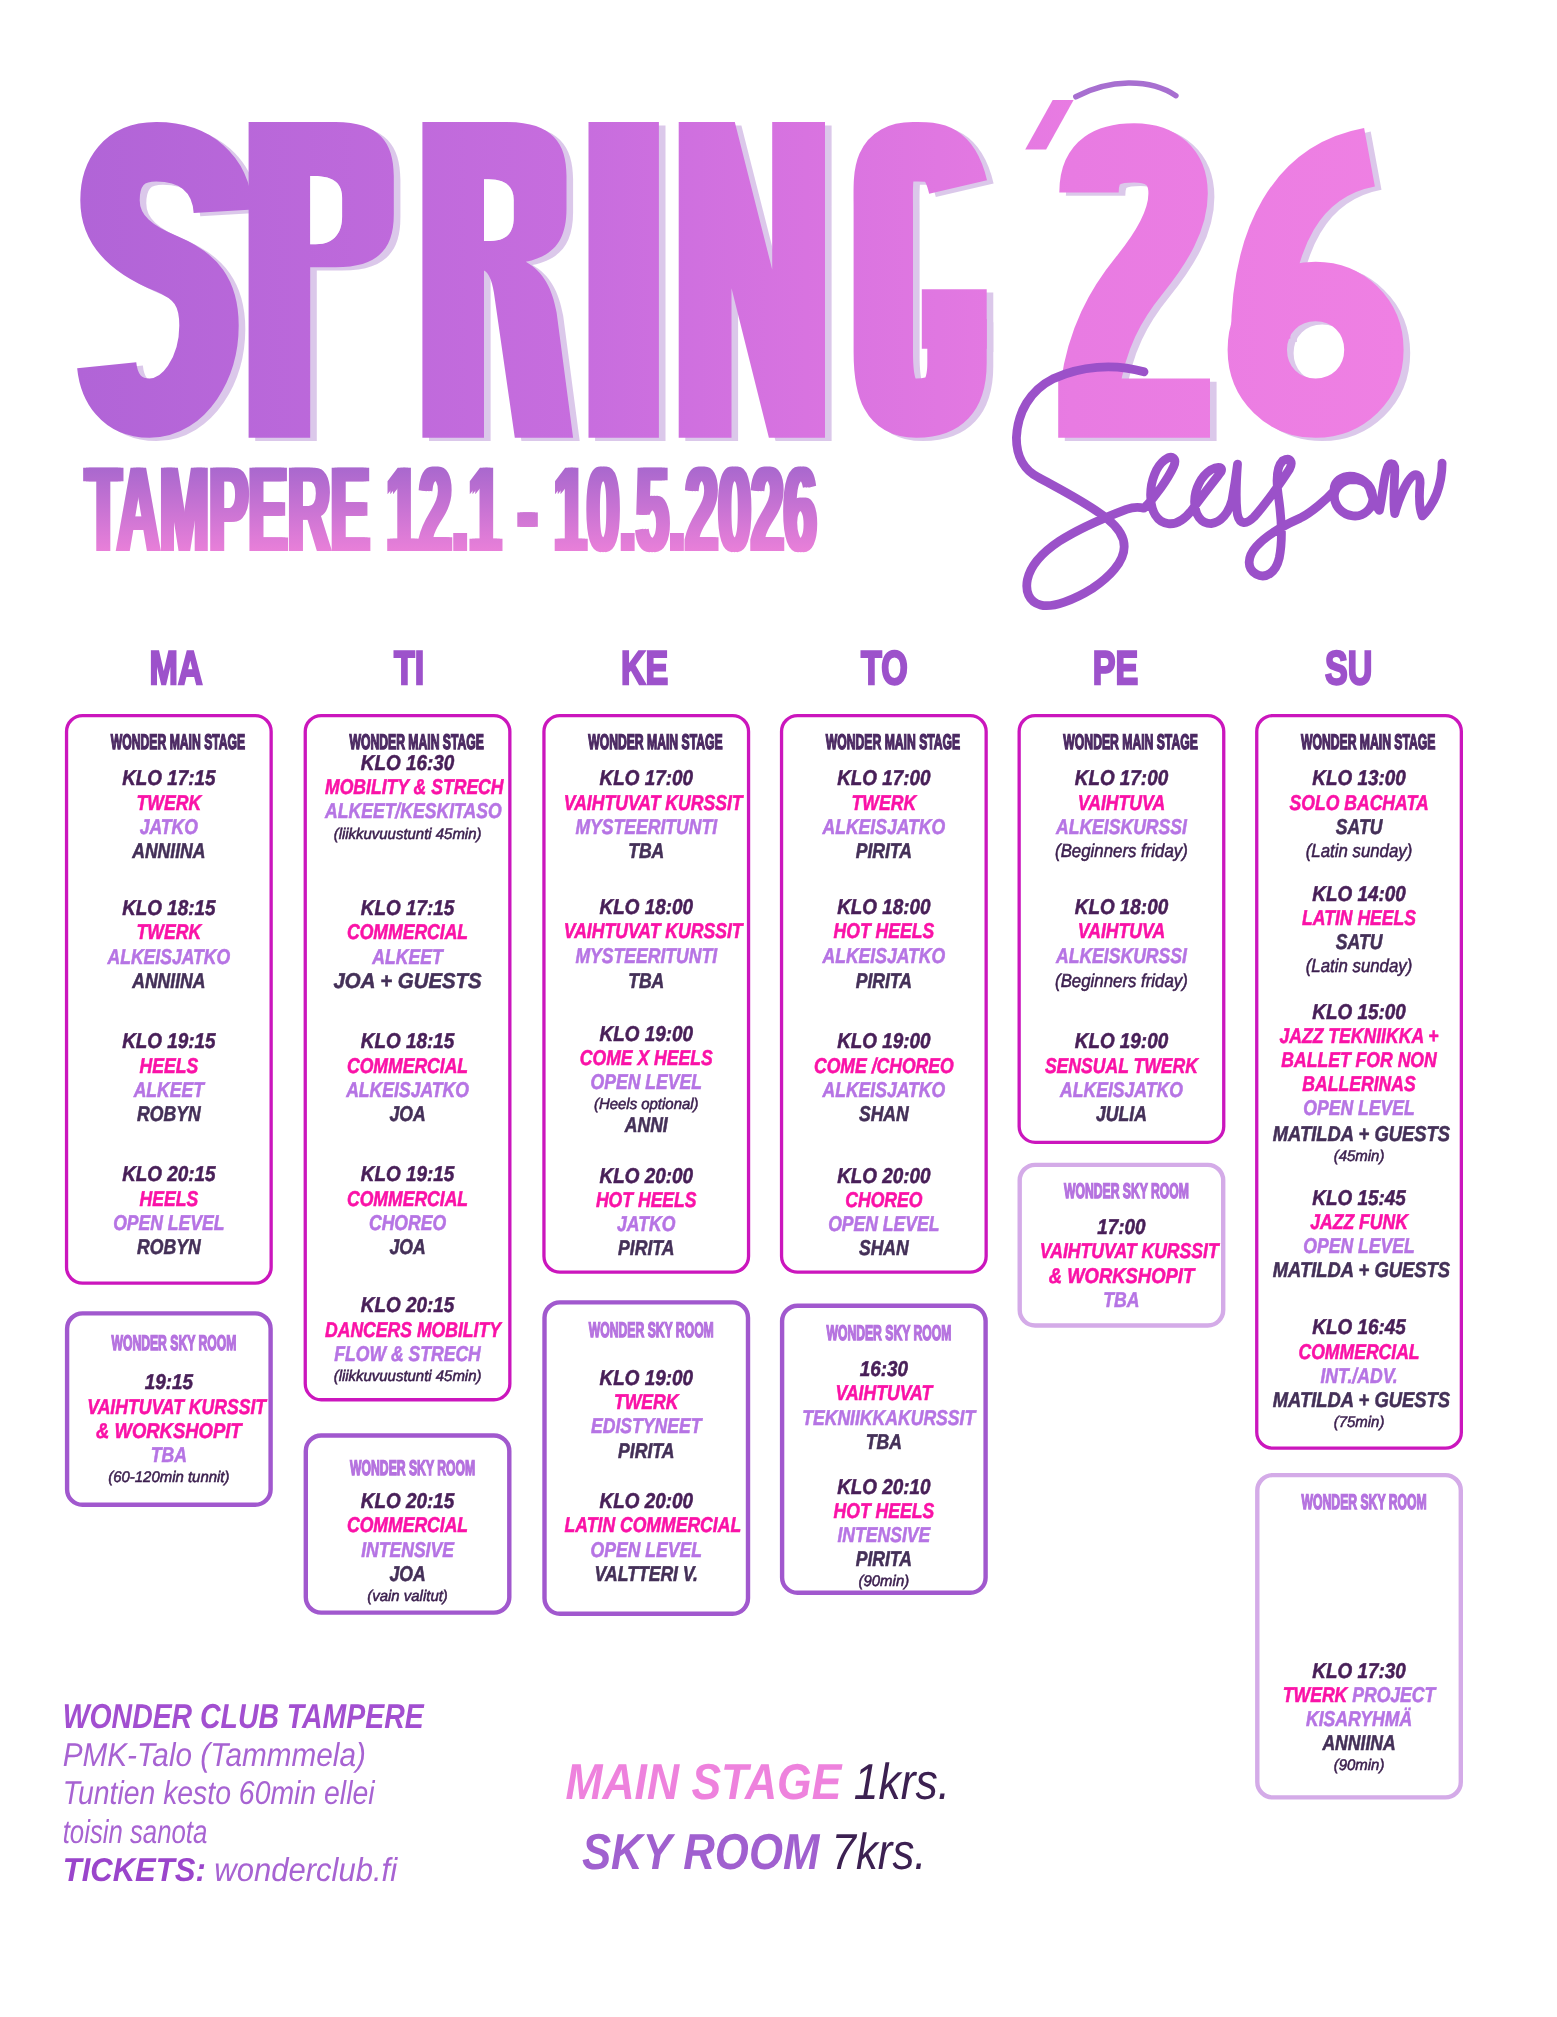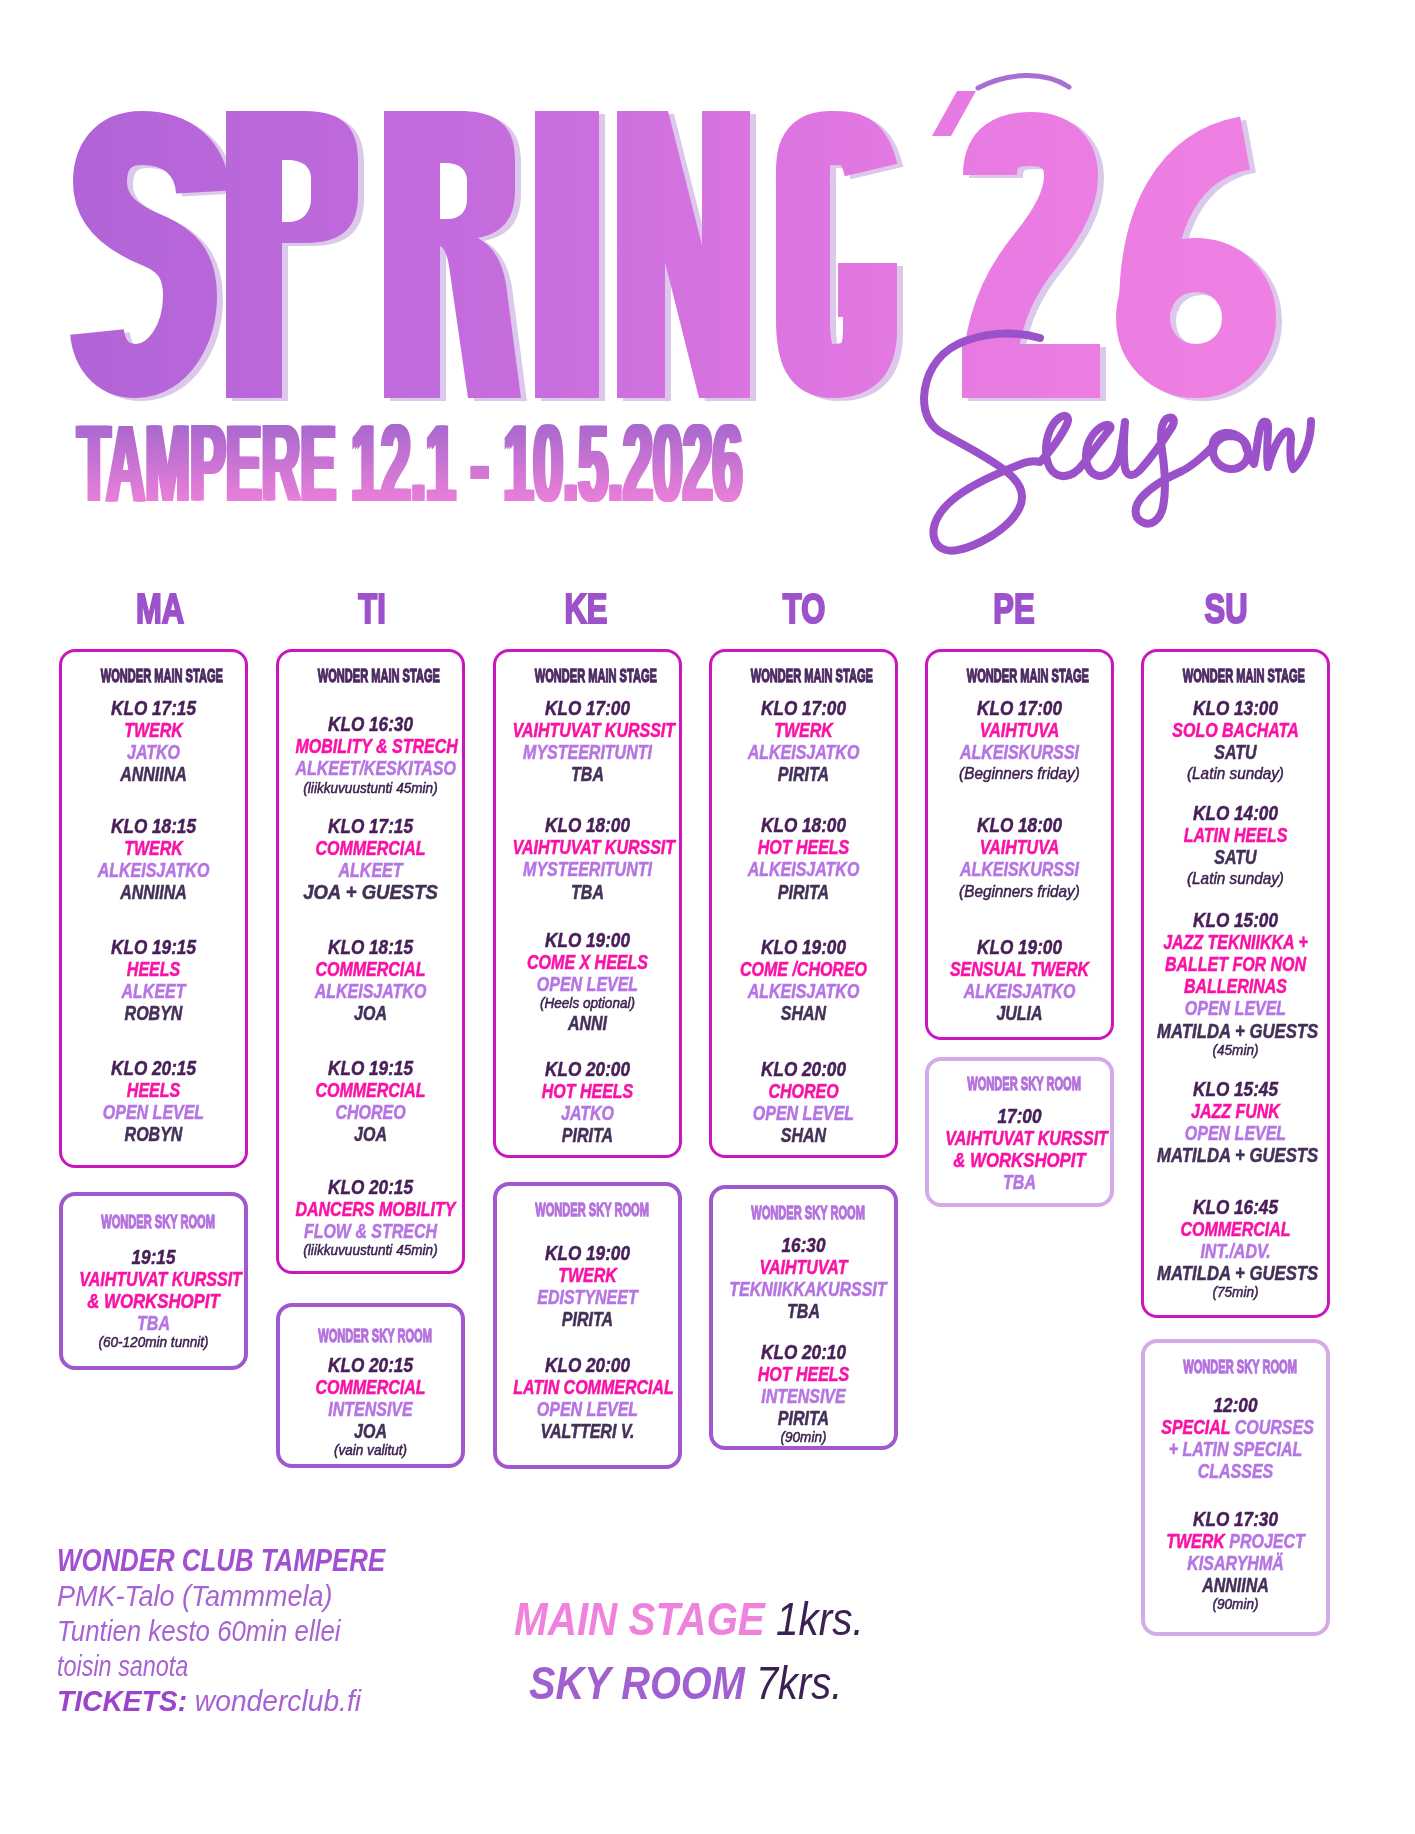--- a/index.html
+++ b/index.html
@@ -117,21 +117,21 @@
       <div class="ln t" style="transform:scaleX(0.88)">19:15</div>
       <div class="ln c" style="transform:scaleX(0.82)">VAIHTUVAT KURSSIT</div>
       <div class="ln c" style="transform:scaleX(0.86)">&amp; WORKSHOPIT</div>
       <div class="ln l" style="transform:scaleX(0.82)">TBA</div>
       <div class="ln s">(60-120min tunnit)</div>
     </div>
 </div>
 <div class="day" style="left:100px;top:586.5px;width:120px">MA</div>
 <div class="box main" style="left:276px;top:649px;width:189px;height:625px">
 <div class="bhdr hm" style="top:12.5px">WONDER MAIN STAGE</div>
-<div class="blk" style="top:61px">
+<div class="blk" style="top:31px">
       <div class="ln t" style="transform:scaleX(0.88)">KLO 16:30</div>
       <div class="ln c" style="transform:scaleX(0.82)">MOBILITY &amp; STRECH</div>
       <div class="ln l" style="transform:scaleX(0.82)">ALKEET/KESKITASO</div>
       <div class="ln s">(liikkuvuustunti 45min)</div>
     </div>
 <div class="blk" style="top:162.5px">
       <div class="ln t" style="transform:scaleX(0.88)">KLO 17:15</div>
       <div class="ln c" style="transform:scaleX(0.82)">COMMERCIAL</div>
       <div class="ln l" style="transform:scaleX(0.82)">ALKEET</div>
       <div class="ln n" style="transform:scaleX(0.95)">JOA + GUESTS</div>
@@ -317,26 +317,20 @@
 <div class="blk" style="top:543.5px">
       <div class="ln t" style="transform:scaleX(0.88)">KLO 16:45</div>
       <div class="ln c" style="transform:scaleX(0.82)">COMMERCIAL</div>
       <div class="ln l" style="transform:scaleX(0.82)">INT./ADV.</div>
       <div class="ln n" style="transform:scaleX(0.857)">MATILDA + GUESTS</div>
       <div class="ln s">(75min)</div>
     </div>
 </div>
 <div class="box skylight" style="left:1140.5px;top:1339px;width:189px;height:297px">
 <div class="bhdr hs" style="top:13px">WONDER SKY ROOM</div>
-<div class="blk" style="top:50.5px">
-      <div class="ln t" style="transform:scaleX(0.88)">12:00</div>
-      <div class="ln l" style="transform:scaleX(0.82)"><span class="pk">SPECIAL</span> COURSES</div>
-      <div class="ln l" style="transform:scaleX(0.82)">+ LATIN SPECIAL</div>
-      <div class="ln l" style="transform:scaleX(0.82)">CLASSES</div>
-    </div>
 <div class="blk" style="top:164.5px">
       <div class="ln t" style="transform:scaleX(0.88)">KLO 17:30</div>
       <div class="ln l" style="transform:scaleX(0.82)"><span class="pk">TWERK</span> PROJECT</div>
       <div class="ln l" style="transform:scaleX(0.82)">KISARYHMÄ</div>
       <div class="ln n" style="transform:scaleX(0.82)">ANNIINA</div>
       <div class="ln s">(90min)</div>
     </div>
 </div>
 <div class="day" style="left:1166px;top:586.5px;width:120px">SU</div>
 <div class="bl">

